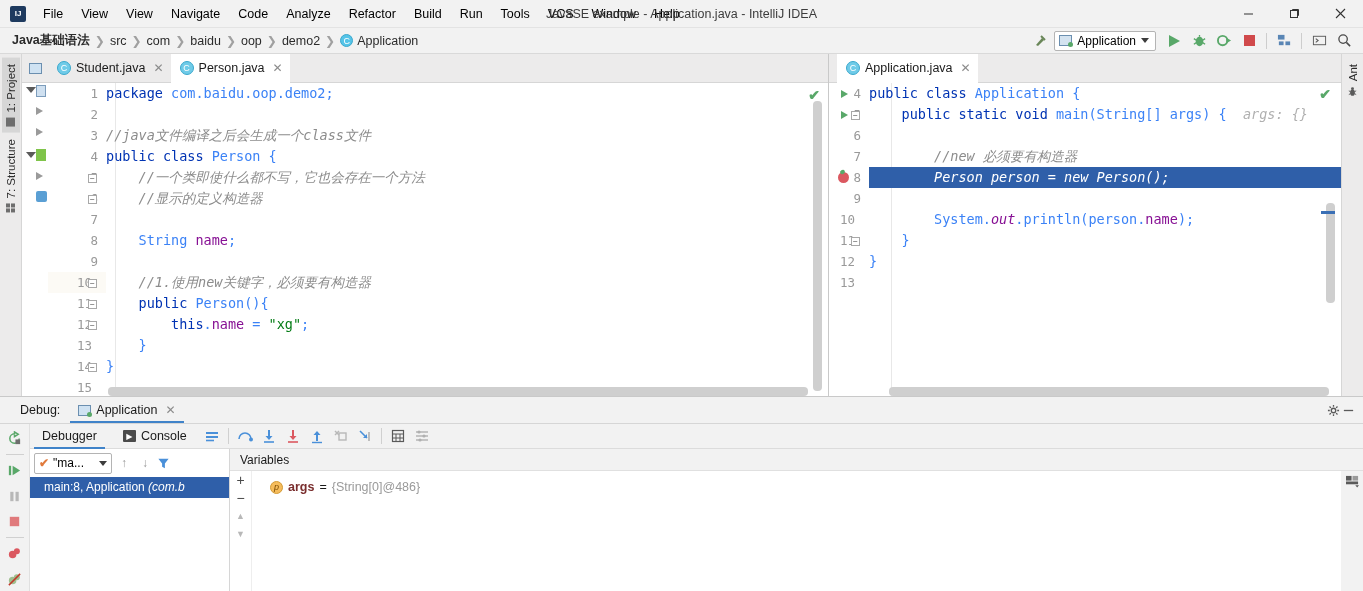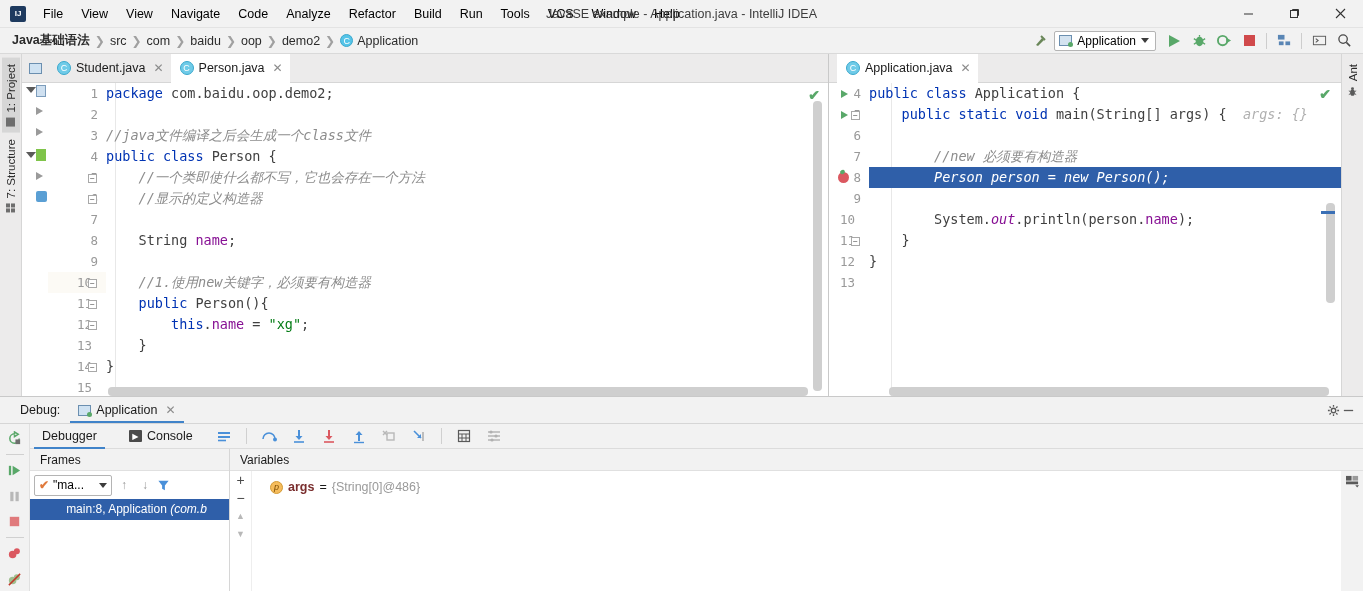--- a/index.html
+++ b/index.html
@@ -152,21 +152,21 @@
   .gl { height: 21px; line-height: 21px; position: relative; }
   .gl .num { position: absolute; right: 8px; }
   .gl .num.wide { right: 14px; }
 
   
   .kw { color: #0033b3; }
   .str { color: #067d17; }
   .cmt { color: #8c8c8c; font-style: italic; }
   .fld { color: #871094; }
   .stat { color: #871094; font-style: italic; }
-  .plain { color: #404040; }
+  .plain { color: #3b82f6; }
   .hint { color: #b0b0b0; font-style: italic; }
 
   .line-hl { background: #fcfaf5; }
   .line-exec { background: #2f5fa9; font-style: italic; }
   .line-exec .plain, .line-exec .kw, .line-exec .fld, .line-exec .str { color: #ffffff; }
 
   .gutter-hl { background: #fcfaf5; }
   .fold {
     position: absolute; left: 40px; top: 7px; width: 9px; height: 9px;
     border: 1px solid #a8a8a8; background: #fff; color: #666; font-size: 8px;
@@ -230,21 +230,21 @@
     align-items: center; padding-top: 3px; gap: 2px; border-right: 1px solid #e0e0e0;
   }
   .dw-rail-btn {
     width: 26px; height: 25px; display: flex; align-items: center; justify-content: center;
   }
   .dw-rail-sep { width: 18px; height: 1px; background: #d0d0d0; margin: 2px 0; }
 
   .dw-main { flex: 1; display: flex; flex-direction: column; min-width: 0; }
   .dw-tabsrow {
     height: 25px; display: flex; align-items: center; background: #f2f2f2; flex: none;
-    border-bottom: 1px solid #dcdcdc; gap: 8px;
+    border-bottom: 1px solid #dcdcdc; gap: 2px;
   }
   .dbg-tab {
     font-size: 12.5px; padding: 0 12px; height: 25px; display: flex; align-items: center;
     position: relative; color: #1a1a1a; gap: 5px;
   }
   .dbg-tab.active::after {
     content: ""; position: absolute; left: 4px; right: 4px; bottom: 0; height: 2px; background: #4083c9;
   }
   .console-ico {
     width: 13px; height: 12px; background: #4a4a4a; color: #fff; font-size: 8px;
@@ -266,21 +266,21 @@
   }
   .thread-sel {
     display: flex; align-items: center; gap: 4px; border: 1px solid #b4b4b4; background: #fff;
     height: 21px; padding: 0 4px; border-radius: 2px; font-size: 12px; min-width: 78px;
   }
   .chk-orange { color: #e07a3c; font-size: 12px; font-weight: bold; }
   .arrow-ico { color: #9a9a9a; font-size: 12px; width: 18px; text-align: center; }
   .funnel { color: #4a90d9; font-size: 12px; width: 18px; text-align: center; }
   .frame-item {
     height: 21px; line-height: 21px; background: #2f5fa9; color: #fff; font-size: 12px;
-    padding-left: 14px; white-space: nowrap; overflow: hidden; text-align: center;
+    padding-left: 14px; white-space: nowrap; overflow: hidden;
   }
   .frame-item i { font-style: italic; }
 
   .vars-pane { flex: 1; display: flex; flex-direction: column; min-width: 0; background: #fff; }
   .vars-sidebtns {
     width: 22px; flex: none; display: flex; flex-direction: column; align-items: center;
     background: #fff; padding-top: 2px; gap: 4px; border-right: 1px solid #eee;
   }
   .sbtn { font-size: 14px; color: #4a4a4a; line-height: 14px; }
   .sbtn.dim { color: #b8b8b8; }
@@ -771,21 +771,20 @@
                 <circle cx="5" cy="4" r="1.6" fill="#b0b0b0"></circle>
                 <circle cx="10" cy="8" r="1.6" fill="#b0b0b0"></circle>
                 <circle cx="6" cy="12" r="1.6" fill="#b0b0b0"></circle>
               </svg>
           </div>
         </div>
 
         <div class="panes">
 
           <div class="frames-pane">
-            <div class="pane-hdr">Frames</div>
             <div class="frames-toolbar">
               <div class="thread-sel">
                 <span class="chk-orange">✔</span>
                 <span>"ma...</span>
                 <span class="caret-dn" style="margin-left:auto;"></span>
               </div>
               <span class="arrow-ico">↑</span>
               <span class="arrow-ico">↓</span>
               <span class="funnel">
                 <svg width="13" height="13" viewBox="0 0 14 14">

